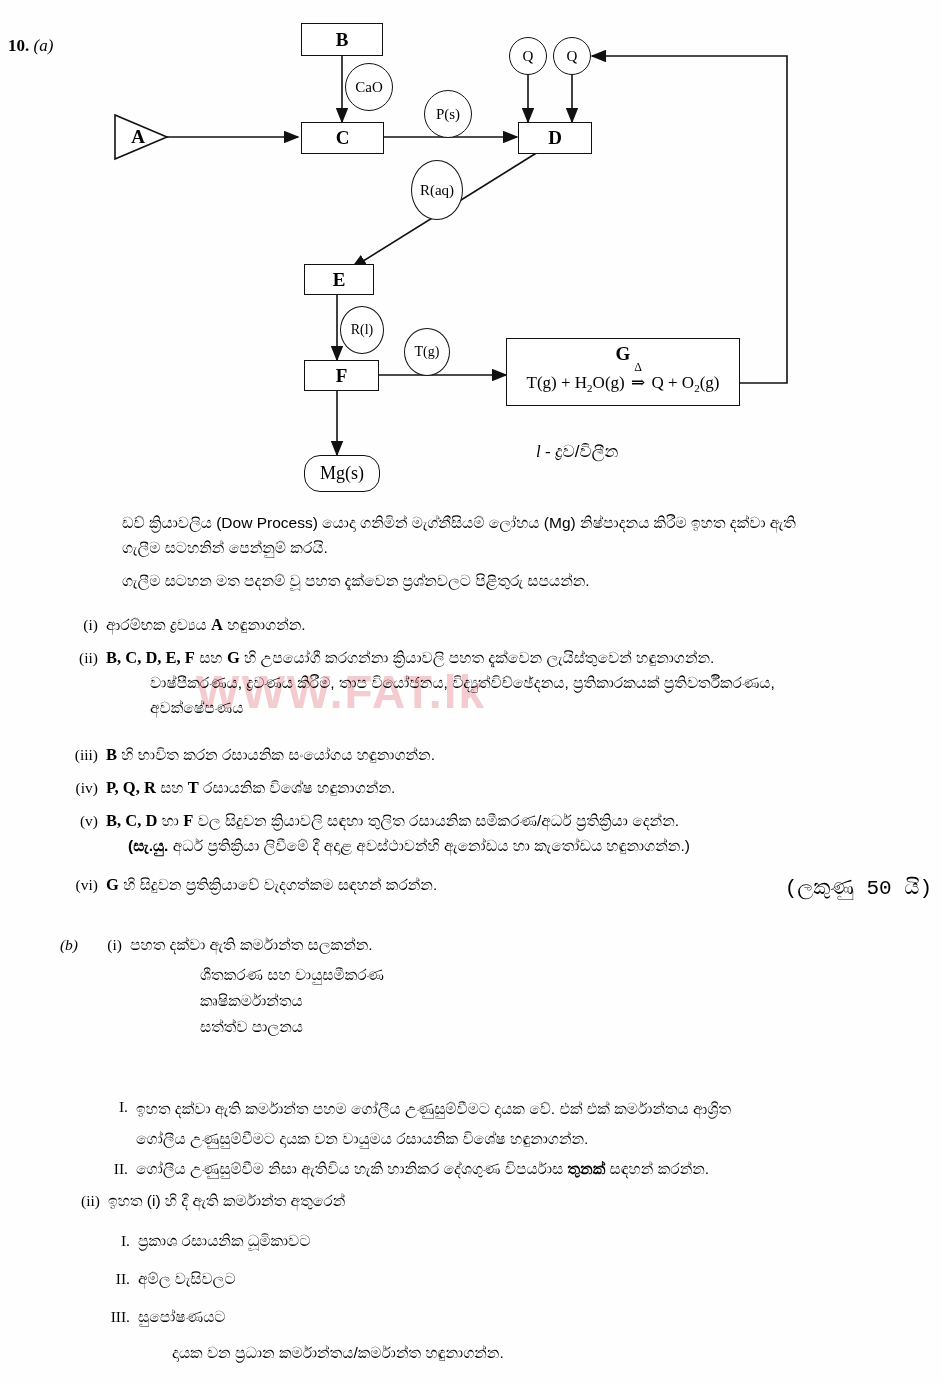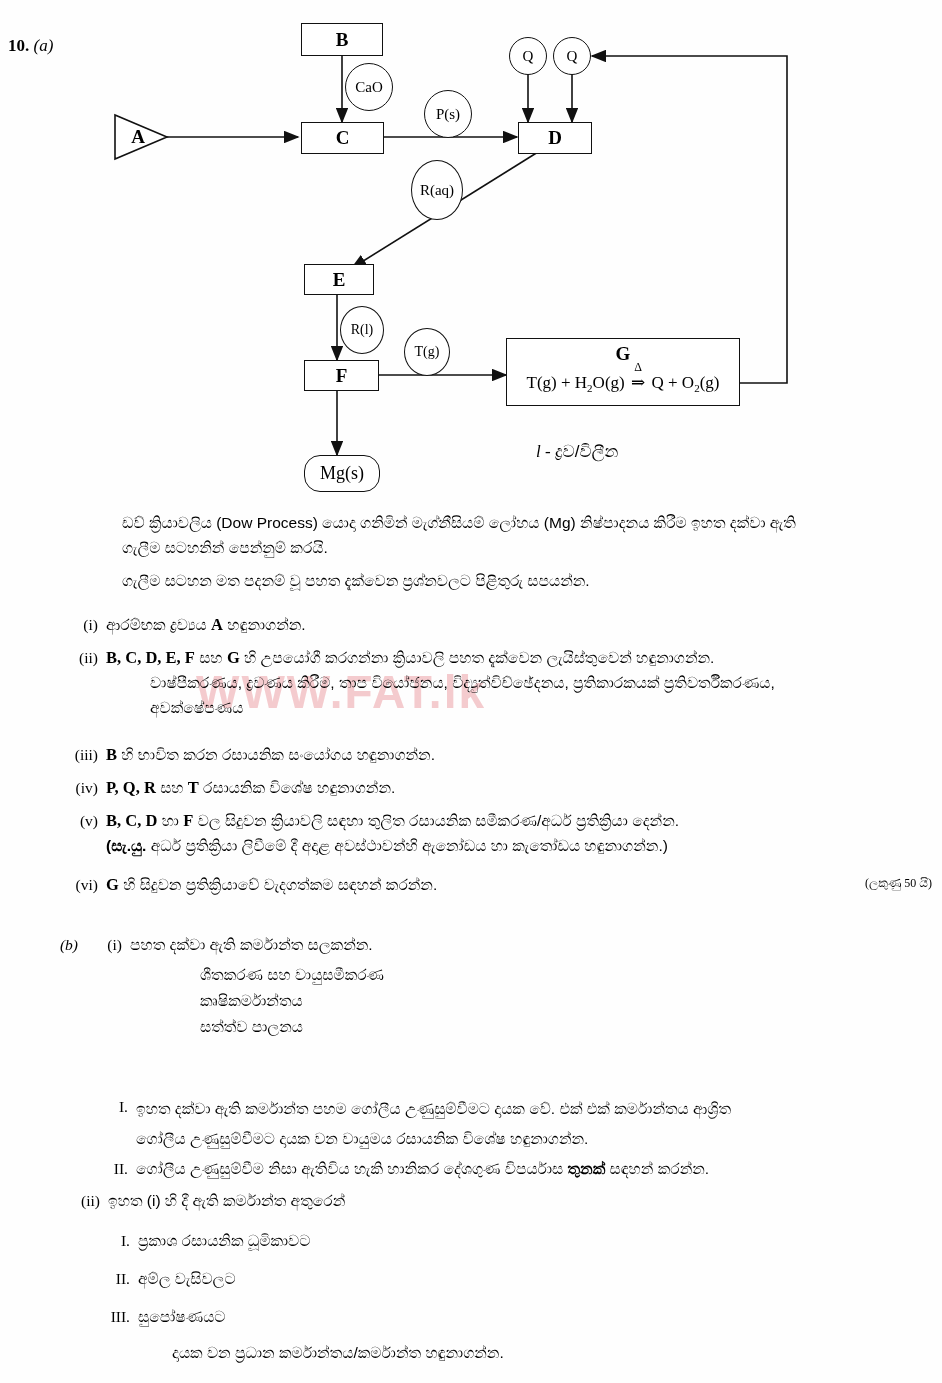--- a/index.html
+++ b/index.html
@@ -155,22 +155,22 @@
   .qitem .body { flex: 1; }
   .sym {
     font-family: "Liberation Serif", serif;
     font-weight: bold;
     font-size: 16.5px;
   }
   #marks {
     position: absolute;
     right: 10px;
     top: 876px;
-    font-size: 12px;
-    font-family: Liberation Serif, serif;
+    font-size: 21px;
+    font-family: Liberation Mono, monospace;
     z-index: 1;
   }
   .ind-list {
     position: absolute;
     font-size: 15.5px;
     line-height: 26px;
     z-index: 1;
     font-family: "Liberation Sans", "DejaVu Sans", sans-serif;
   }
 </style>
@@ -323,21 +323,21 @@
       <span class="sym">B</span><span> හි භාවිත කරන රසායනික සංයෝගය හඳුනාගන්න.</span>
     </div>
   </div>
 
   <div class="qitem" style="left:58px;top:808px;width:880px">
     <div class="marker">(v)</div>
     <div class="body">
       <div>
         <span class="sym">B, C, D</span><span> හා </span><span class="sym">F</span><span> වල සිදුවන ක්‍රියාවලි සඳහා තුලිත රසායනික සමීකරණ/අර්ධ ප්‍රතික්‍රියා දෙන්න.</span>
       </div>
-      <div style="">
+      <div style="margin-left:22px">
         <span class="bold">(සැ.යු.</span><span> අර්ධ ප්‍රතික්‍රියා ලිවීමේ දී අදාළ අවස්ථාවන්හි ඇනෝඩය හා කැතෝඩය හඳුනාගන්න.)</span>
       </div>
     </div>
   </div>
 
   <div class="qitem" style="left:58px;top:872px;width:870px">
     <div class="marker">(vi)</div>
     <div class="body">
       <span class="sym">G</span><span> හි සිදුවන ප්‍රතික්‍රියාවේ වැදගත්කම සඳහන් කරන්න.</span>
     </div>

